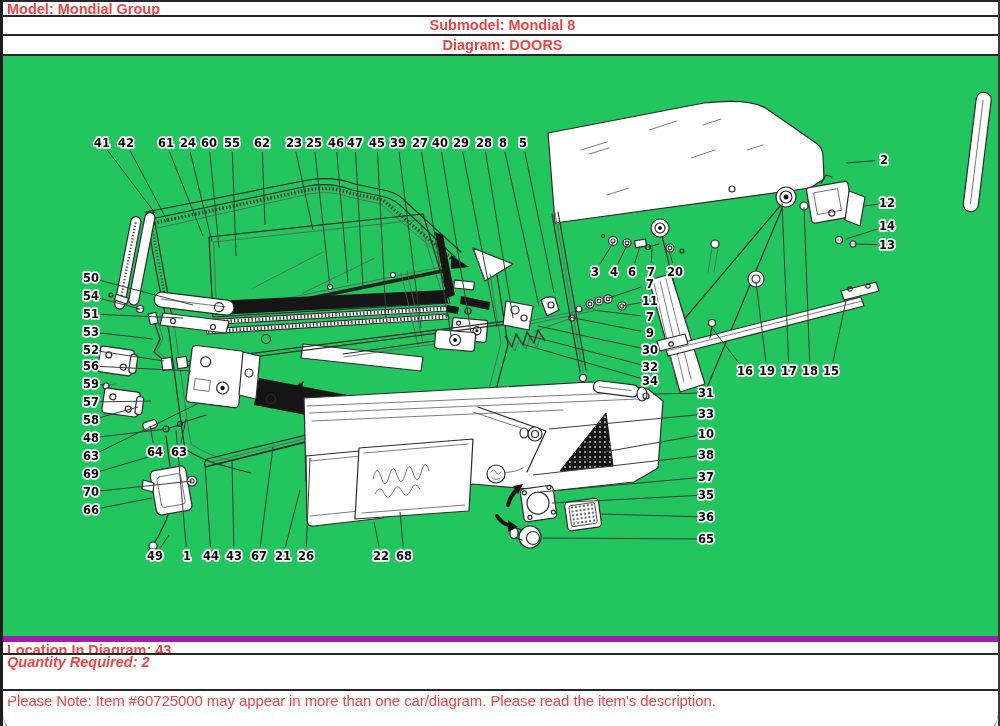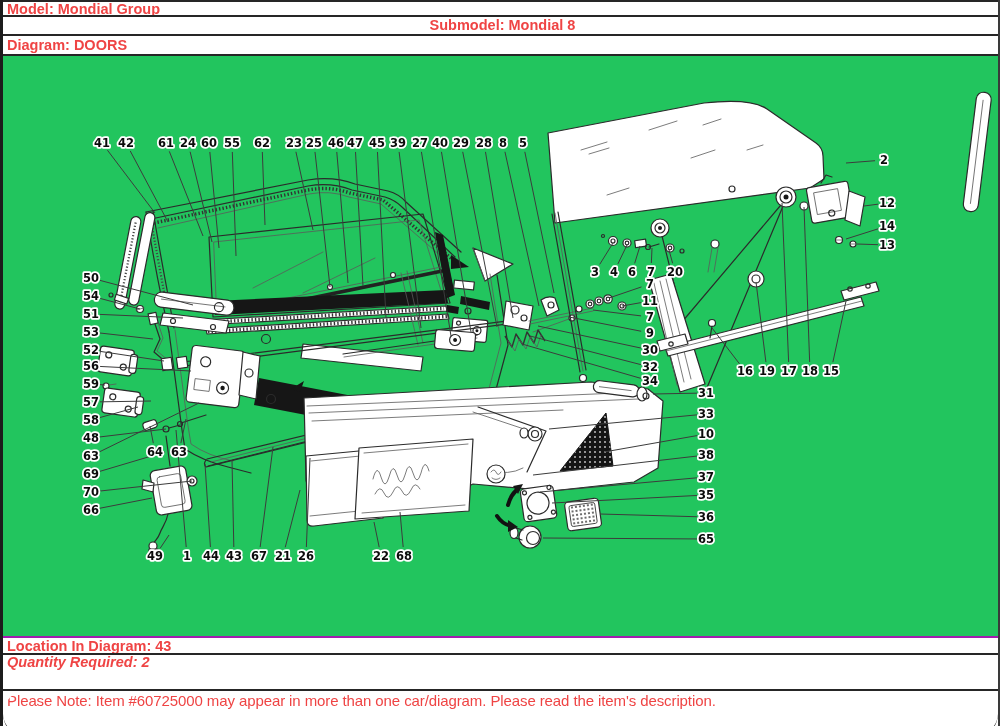--- a/index.html
+++ b/index.html
@@ -3,23 +3,23 @@
 <meta charset="utf-8">
 <style>
   html,body{margin:0;padding:0;background:#e8e8e8;}
   .page{position:relative;width:1000px;height:726px;background:#fff;box-sizing:border-box;
         border-left:3px solid #1c1c1c;border-right:2px solid #3a3a3a;
         font-family:"Liberation Sans",sans-serif;overflow:hidden;}
   .r{box-sizing:border-box;border-bottom:2px solid #262626;padding:1px 0 0 4px;
      font-size:14.5px;font-weight:600;color:#ef4444;white-space:nowrap;overflow:hidden;}
   .r1{height:17px;border-top:2px solid #262626;line-height:13px;}
   .r2{height:19px;line-height:15px;text-align:center;}
-  .r3{height:20px;line-height:16px;}
+  .r3{height:20px;line-height:16px;text-align:center;}
   .diagram{height:580px;position:relative;background:#22c55e;}
-  .f1{height:19px;border-top:2px solid #a21caf;line-height:14px;}
+  .f1{height:19px;border-top:6px solid #a21caf;line-height:14px;}
   .f2{height:36px;line-height:13px;font-style:italic;}
   .f3{height:46px;line-height:17px;font-weight:400;font-size:15px;letter-spacing:-0.1px;border-radius:23px;}
   .bottombar{height:7px;background:#161616;}
   
   .s{fill:none;stroke:#2b2b2b;stroke-width:1.2;stroke-linecap:round;stroke-linejoin:round;}
   .sw{fill:#fff;}
   .thin{fill:none;stroke:#5a5a5a;stroke-width:.8;stroke-linecap:round;}
   .f{fill:#161616;stroke:none;}
   .hatch{fill:none;stroke:#333;stroke-width:3.4;stroke-dasharray:1.4 2.1;}
   .hatch2{fill:none;stroke:#444;stroke-width:2.2;stroke-dasharray:1.2 2;}

